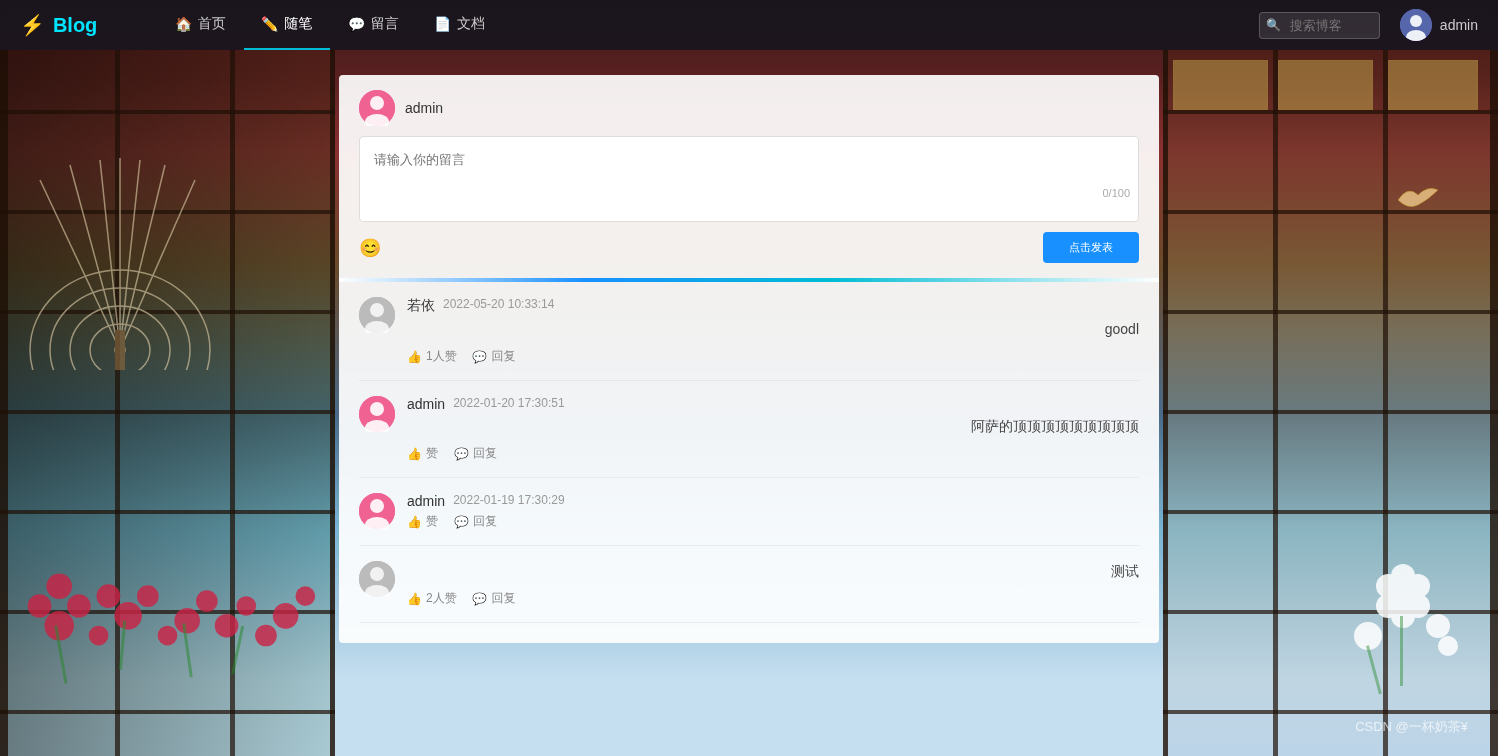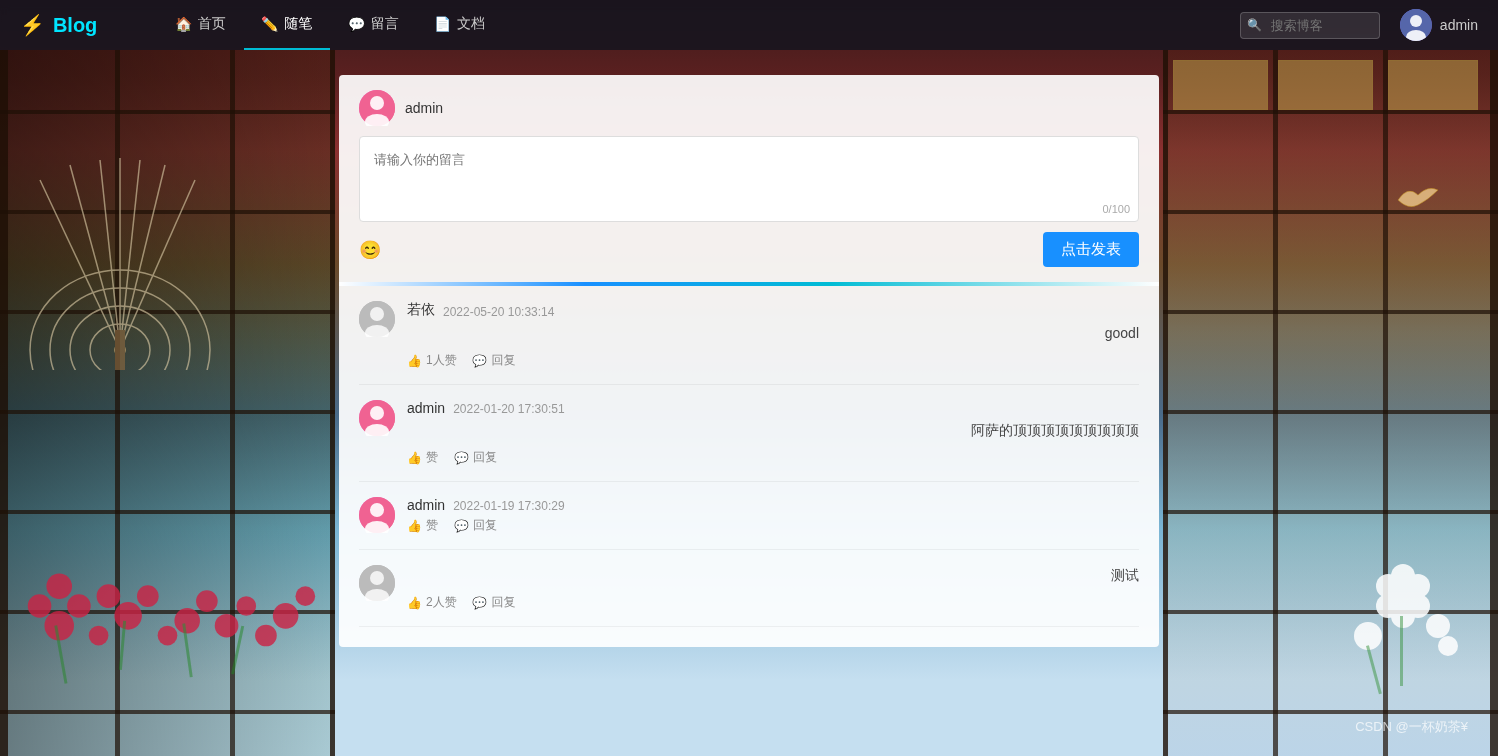--- a/index.html
+++ b/index.html
@@ -85,21 +85,21 @@
       margin-right: 20px;
     }
 
     .search-input {
       background: rgba(255,255,255,0.1);
       border: 1px solid rgba(255,255,255,0.2);
       border-radius: 4px;
       padding: 5px 12px 5px 30px;
       color: #ccc;
       font-size: 13px;
-      width: 140px;
+      width: 121px;
       outline: none;
       position: relative;
     }
 
     .search-wrapper {
       position: relative;
       display: flex;
       align-items: center;
     }
 
@@ -194,21 +194,21 @@
       padding: 14px;
       font-size: 13px;
       color: #666;
       resize: none;
       background: transparent;
       border-radius: 4px;
     }
 
     .char-count {
       position: absolute;
-      bottom: 6px;
+      bottom: 22px;
       right: 8px;
       font-size: 11px;
       color: #aaa;
     }
 
     .comment-actions {
       display: flex;
       align-items: center;
       justify-content: space-between;
       margin-top: 10px;
@@ -218,22 +218,22 @@
       font-size: 18px;
       cursor: pointer;
       color: #f5a623;
     }
 
     .submit-btn {
       background: #1890ff;
       color: white;
       border: none;
       border-radius: 4px;
-      padding: 8px 18px;
-      font-size: 15px;
+      padding: 8px 26px;
+      font-size: 11px;
       cursor: pointer;
     }
 
     
     .blue-divider {
       height: 4px;
       background: linear-gradient(90deg, #fff 0%, #1890ff 30%, #00bcd4 60%, #fff 100%);
       margin: 0;
     }
 
@@ -263,21 +263,21 @@
     }
     .avatar-gray { background: #bbb; }
     .avatar-admin { background: linear-gradient(135deg, #f093fb, #f5576c); }
 
     .comment-body {
       flex: 1;
     }
 
     .comment-meta {
       display: flex;
-      align-items: flex-end;
+      align-items: flex-start;
       gap: 8px;
       margin-bottom: 4px;
     }
 
     .comment-author {
       font-size: 14px;
       color: #333;
       font-weight: 500;
     }
 

